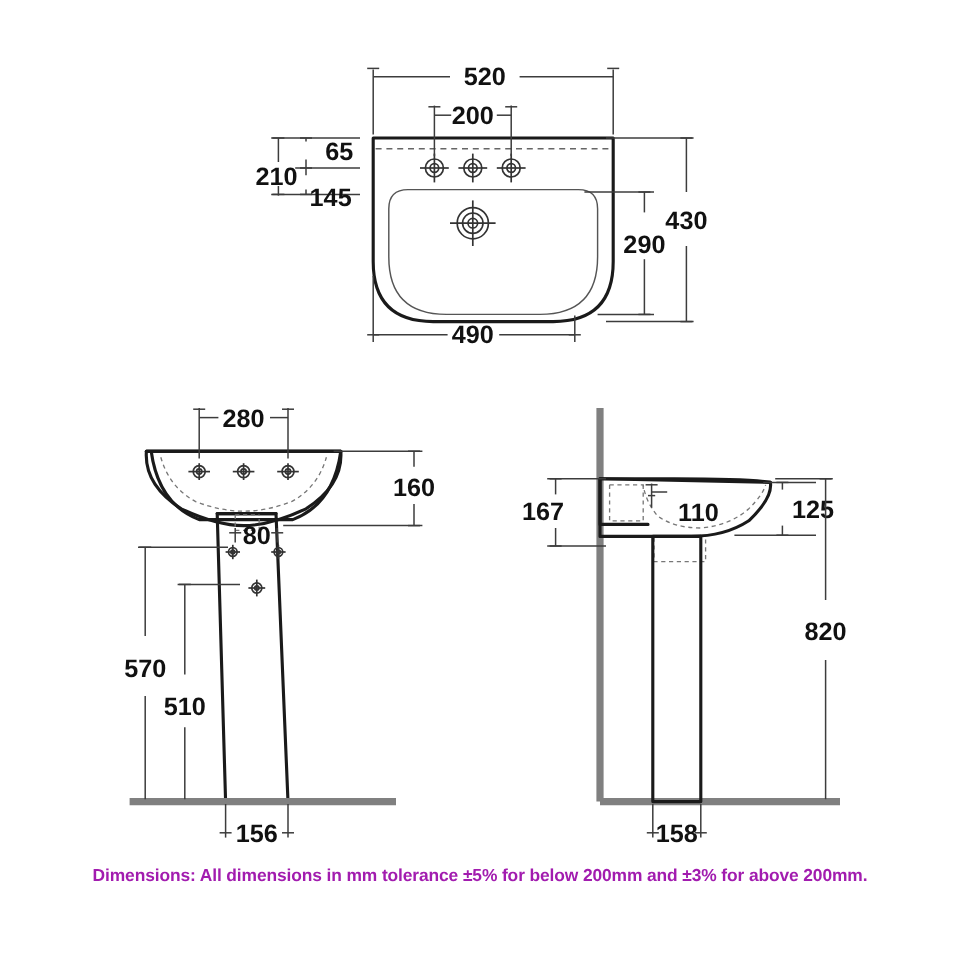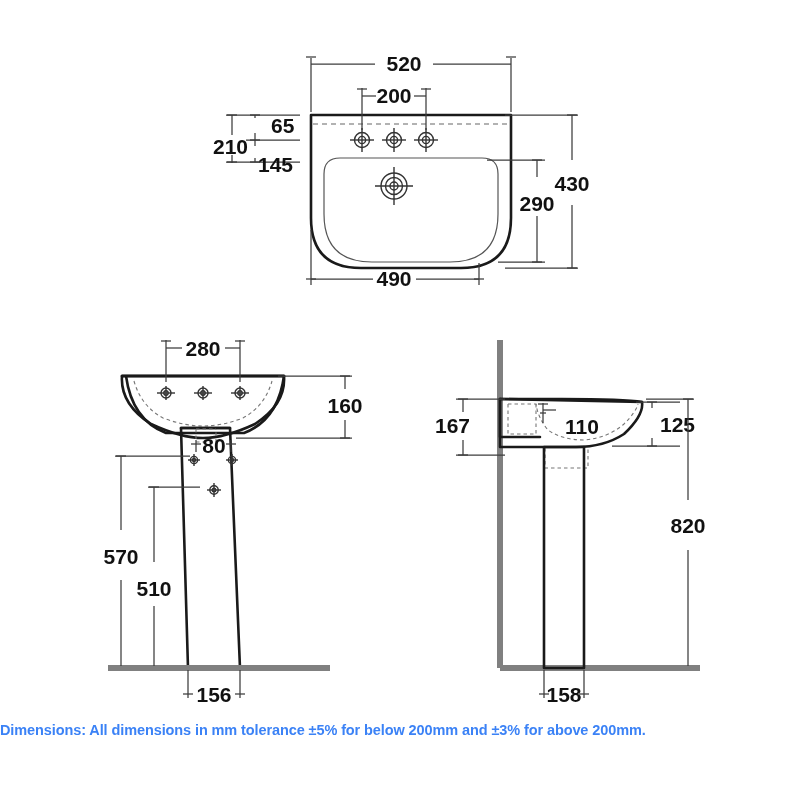--- a/index.html
+++ b/index.html
@@ -28,25 +28,25 @@
     font-family: "Liberation Sans", sans-serif;
     font-size: 21px;
     font-weight: 700;
     fill: #111111;
   }
   .caption {
     position: absolute;
     left: 0;
     top: 722px;
     width: 800px;
-    text-align: left;
+    text-align: center;
     font-family: "Liberation Sans", sans-serif;
     font-size: 14.5px;
     font-weight: 700;
-    color: #3b82f6;
+    color: #a21caf;
     letter-spacing: -0.1px;
   }
 </style>
 </head>
 <body>
 
 <div id="sheet">
 
   <svg id="drawing" viewBox="0 0 800 800">
     <defs>

